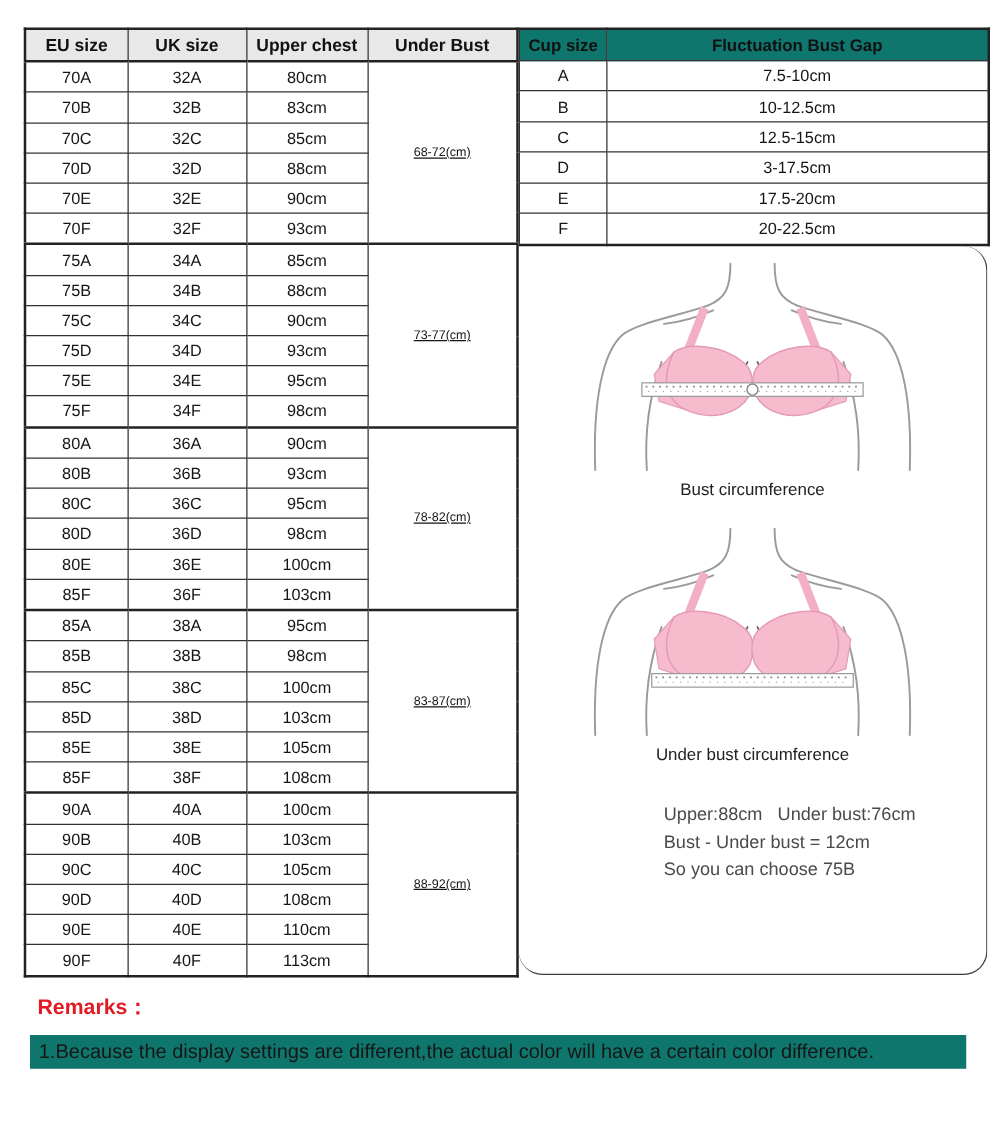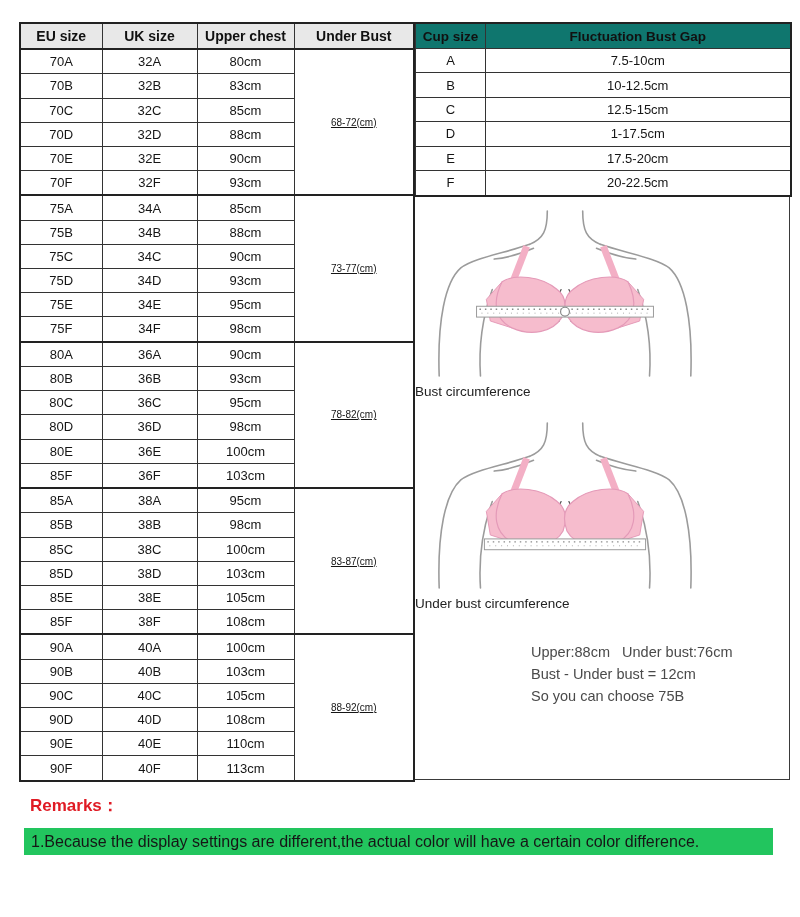--- a/index.html
+++ b/index.html
@@ -30,37 +30,37 @@
   table.cup { width:375px; height:173px; border:2px solid #222; border-left:none; }
   table.cup th {
     height:24px; background:#0f766e; font-size:13.5px; font-weight:bold;
     border:1px solid #333; border-bottom:1px solid #333;
   }
   table.cup td { font-size:13px; border:1px solid #333; color:#151515; }
 
   .fig-box {
     height:585px; box-sizing:border-box;
     border-right:1px solid #3a3a3a; border-bottom:1px solid #3a3a3a;
-    display:flex; flex-direction:column; align-items:flex-start; overflow:hidden;
+    display:flex; flex-direction:column; align-items:center; overflow:hidden;border-radius:19px;
   }
   svg.fig { width:300px; height:172px; display:block; }
   svg.fig.first { margin-top:10px; }
   svg.fig.second { margin-top:20px; }
   .fig-caption { font-size:13.5px; color:#222; margin-top:5px; }
   .example { align-self:flex-start; margin:30px 0 0 116px; font-size:14.5px; color:#4a4a4a; line-height:22px; }
   .example div { white-space:pre; }
 
   
   .remarks-title {
     position:absolute; left:30px; top:794px;
     font-size:17px; font-weight:bold; color:#e01b24;
   }
   .remark-bar {
     position:absolute; left:24px; width:749px; box-sizing:border-box;
-    background:#22c55e; color:#161616; font-size:16px; padding-left:7px;
+    background:#0f766e; color:#161616; font-size:16px; padding-left:7px;
     white-space:nowrap; overflow:hidden;
   }
   .remark-bar.r1 { top:828px; height:27px; line-height:27px; }
   .remark-bar.r2 { top:861px; height:25px; line-height:25px; }
 </style>
 </head>
 <body>
 
 <div class="page">
 
@@ -260,21 +260,21 @@
             <tr>
               <td>B</td>
               <td>10-12.5cm</td>
             </tr>
             <tr>
               <td>C</td>
               <td>12.5-15cm</td>
             </tr>
             <tr>
               <td>D</td>
-              <td>1-17.5cm</td>
+              <td>3-17.5cm</td>
             </tr>
             <tr>
               <td>E</td>
               <td>17.5-20cm</td>
             </tr>
             <tr>
               <td>F</td>
               <td>20-22.5cm</td>
             </tr>
           </tbody>

